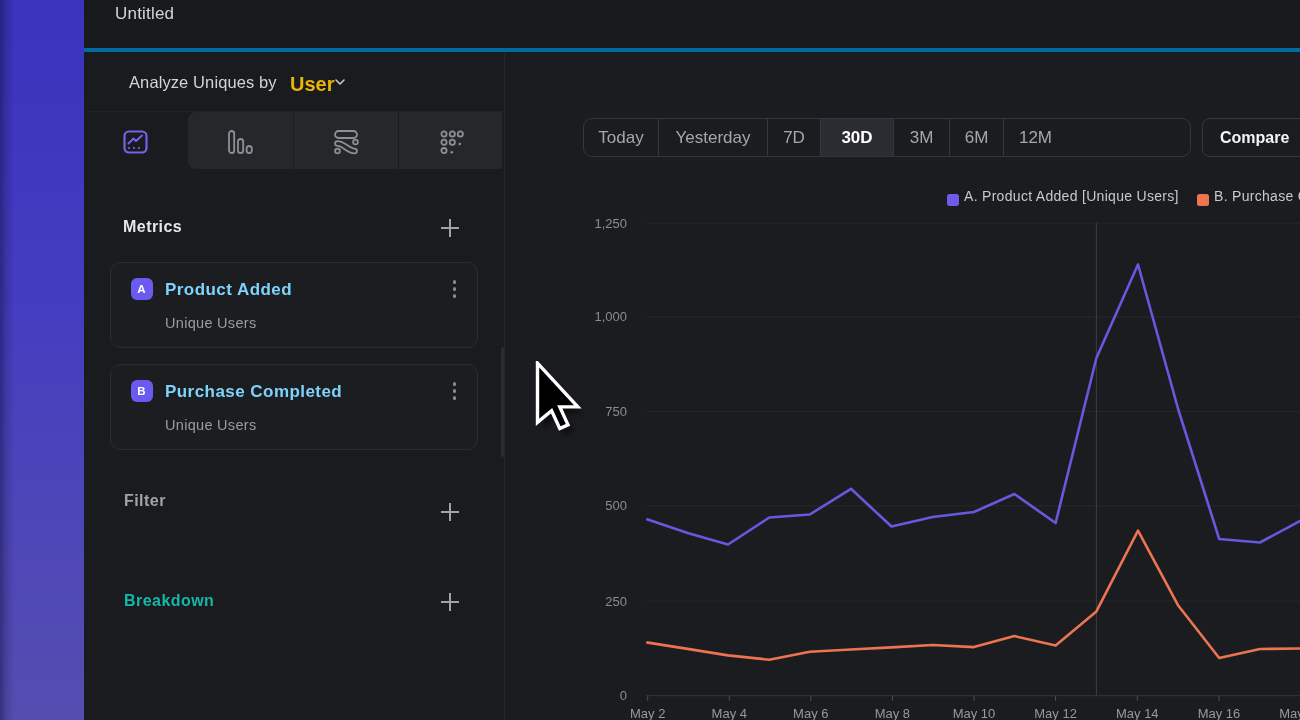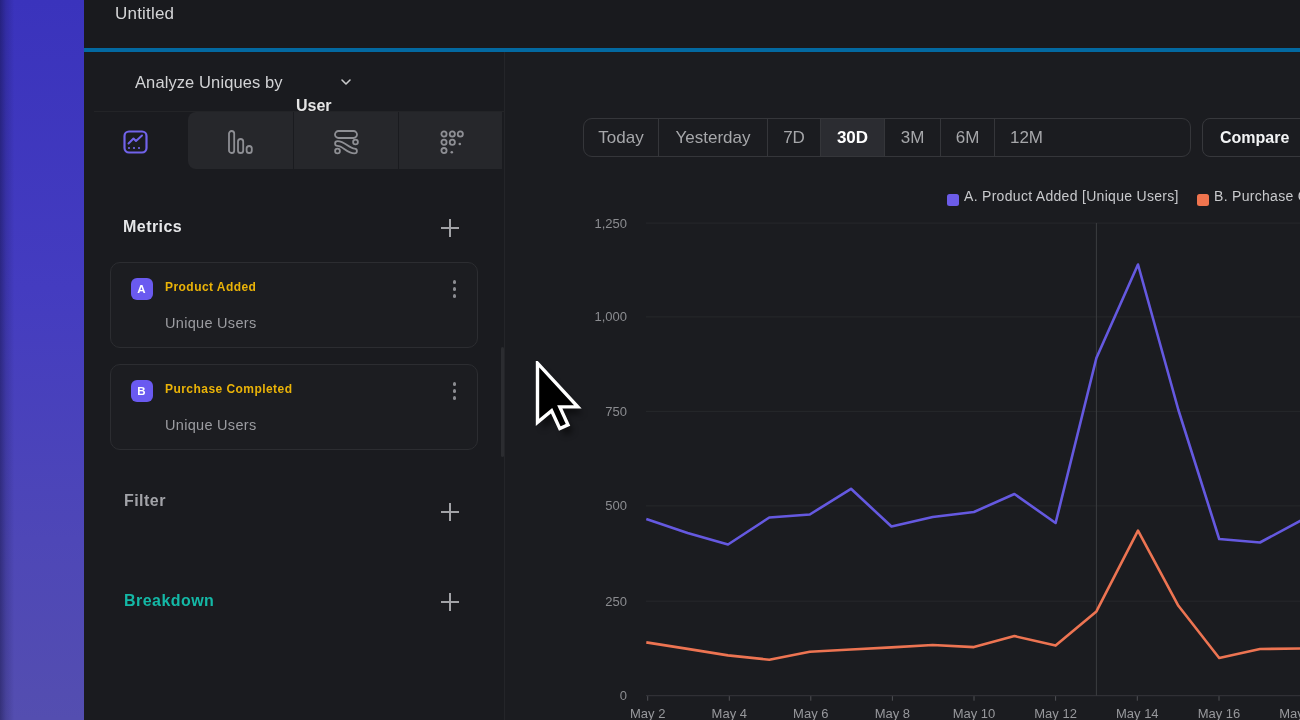--- a/index.html
+++ b/index.html
@@ -12,42 +12,42 @@
     background:linear-gradient(180deg,#3a33bc 0%,#443cc0 40%,#4e47b7 75%,#544eb0 100%); }
   #strip .edge { position:absolute; left:0; top:0; width:100%; height:100%;
     background:linear-gradient(90deg, rgba(10,10,45,.42) 0%, rgba(10,10,45,.18) 7%, rgba(10,10,45,0) 17%); }
 
   #topbar { left:84px; top:0; width:1216px; height:52px; background:#191a1e;
     border-bottom:4px solid #0369a1; }
   #topbar .title { position:absolute; left:31px; top:4px; font-size:17px; color:#d4d5d7; letter-spacing:0.2px; }
 
   #leftpanel { left:84px; top:52px; width:421px; height:668px; background:#1a1b1f;
     border-right:1px solid #242529; }
-  .an-row { position:absolute; left:10px; top:0; width:100%; height:60px;
+  .an-row { position:absolute; left:4px; top:0; width:100%; height:60px;
     border-bottom:1px solid #232427; }
   .an-row .t1 { position:absolute; left:41px; top:21px; font-size:16.5px; color:#d2d3d5; font-weight:500; letter-spacing:0.1px;}
-  .an-row .t2 { position:absolute; left:202px; top:21px; font-size:16px; color:#e5e5e5; font-weight:700;margin-top:24px;}
+  .an-row .t2 { position:absolute; left:202px; top:21px; font-size:20px; color:#eab308; font-weight:700;}
   .an-row svg.chev { position:absolute; left:246px; top:26px; }
 
   #tabblock { position:absolute; left:104px; top:60px; width:314px; height:57px;
     background:#26272b; border-radius:8px 0 0 8px; }
   #tabblock .sep { position:absolute; top:0; width:1px; height:57px; background:#1a1b1f; }
   .tabicon { position:absolute; }
 
   .sect-label { position:absolute; font-size:16px; font-weight:700; color:#e6e7e9; letter-spacing:0.45px; }
   .plus { position:absolute; width:18px; height:18px; }
   .plus:before { content:""; position:absolute; left:8.2px; top:0; width:1.7px; height:18px; background:#a2a3a7;}
   .plus:after { content:""; position:absolute; left:0; top:8.2px; width:18px; height:1.7px; background:#a2a3a7;}
 
   .card { position:absolute; left:25.5px; width:368px; height:86px; background:#1c1d21;
     border:1px solid #2c2d31; border-radius:10px; }
   .badge { position:absolute; left:20px; top:15px; width:22px; height:22px; border-radius:6px;
     background:#6a5af0; color:#fff; font-size:11.5px; font-weight:700;
     display:flex; align-items:center; justify-content:center; }
-  .card .ctitle { position:absolute; left:54.5px; top:16.5px; font-size:12px; font-weight:600; color:#eab308; letter-spacing:0.45px;}
+  .card .ctitle { position:absolute; left:54.5px; top:16.5px; font-size:17px; font-weight:600; color:#7dd3fc; letter-spacing:0.45px;}
   .card .csub { position:absolute; left:54.5px; top:52px; font-size:14.5px; color:#9b9ca1; letter-spacing:0.3px;}
   .kebab { position:absolute; left:342px; top:17px; width:4px; }
   .kebab i { position:absolute; left:0; width:3.6px; height:3.6px; border-radius:50%; background:#8b8c91;}
 
   #main { left:505px; top:52px; width:795px; height:668px; background:#1b1c20; overflow:hidden; }
   #controls { position:absolute; left:78px; top:66px; width:608px; height:39px;
     border:1px solid #35363a; border-radius:9px; display:flex; }
   #controls .seg { height:100%; display:flex; align-items:center; justify-content:center;
     font-size:17px; color:#a6a7aa; letter-spacing:0px; border-right:1px solid #35363a; }
   #controls .seg:last-child { border-right:none; }
@@ -147,21 +147,21 @@
     <div class="sect-label" style="left:40px; top:540px; color:#14b8a6;">Breakdown</div>
     <div class="plus" style="left:357px; top:541px;"></div>
   </div>
 
   <div class="abs" style="left:500.5px; top:347px; width:3px; height:110px; border-radius:1.5px; background:#2b2c30;"></div>
   <div id="main" class="abs">
     <div id="controls">
       <div class="seg" style="width:75px;">Today</div>
       <div class="seg" style="width:109px;">Yesterday</div>
       <div class="seg" style="width:53px;">7D</div>
-      <div class="seg sel" style="width:64px;">30D</div>
+      <div class="seg sel" style="width:73px;">30D</div>
       <div class="seg" style="width:56px;">3M</div>
       <div class="seg" style="width:54px;">6M</div>
       <div class="seg" style="width:63px;">12M</div>
     </div>
     <div id="compare">Compare</div>
 
     <div class="leg-sq" style="left:442px; background:#6c5ce8;"></div>
     <div class="leg-t" style="left:459px;">A. Product Added [Unique Users]</div>
     <div class="leg-sq" style="left:692px; background:#f0744e;"></div>
     <div class="leg-t" style="left:709px;">B. Purchase Completed [Unique Users]</div>

